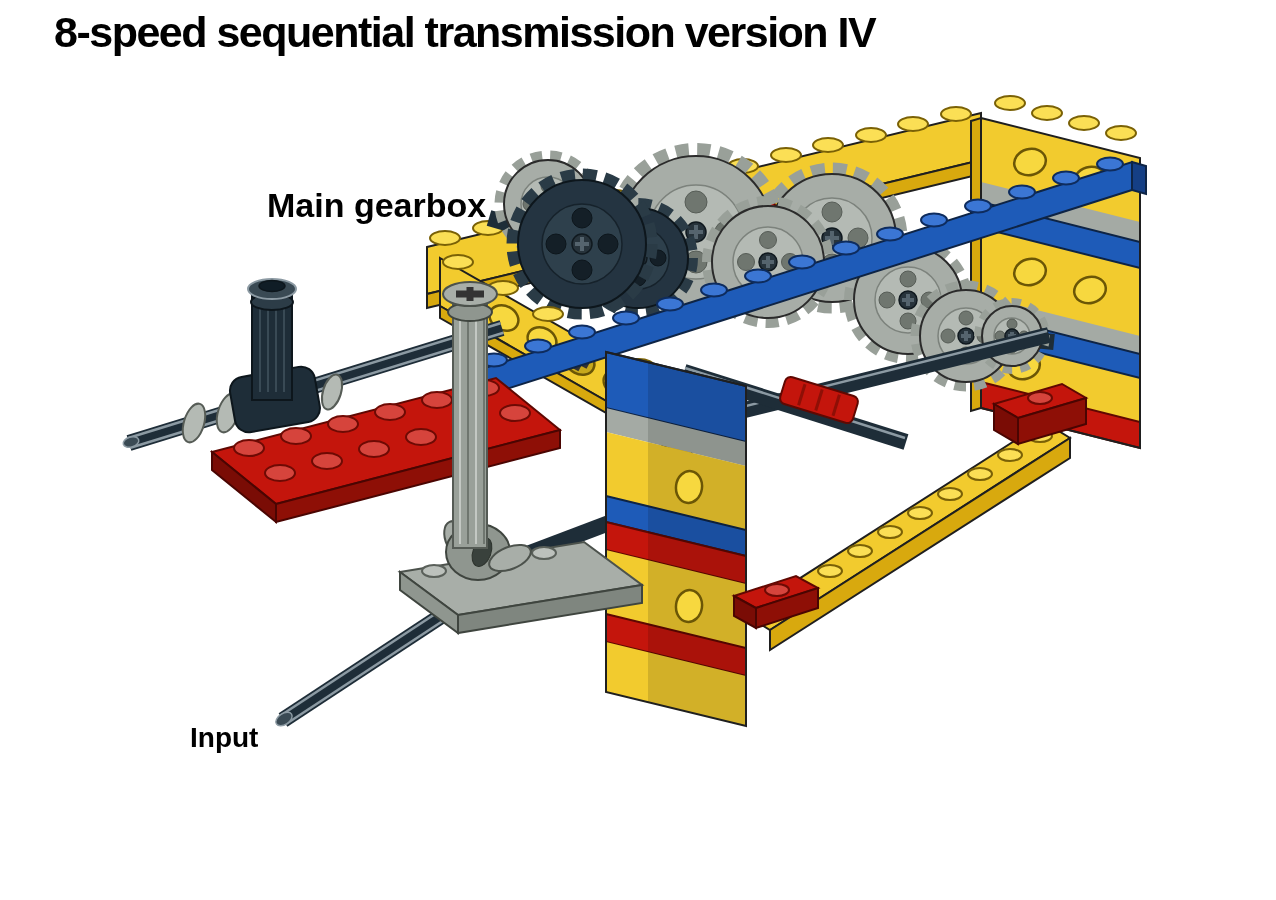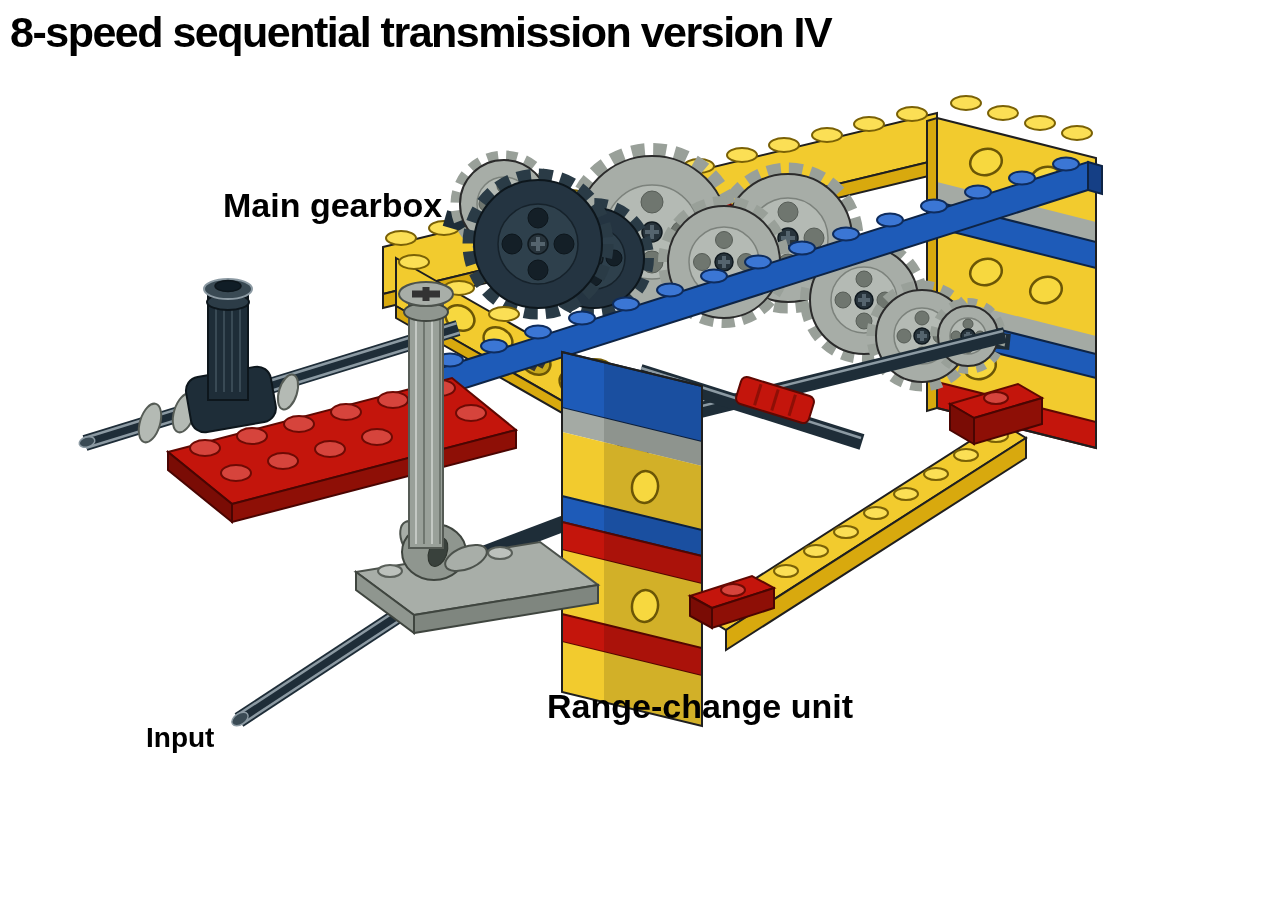--- a/index.html
+++ b/index.html
@@ -1,19 +1,20 @@
 <!DOCTYPE html>
 <html style="--c-background: #FFFFFF; --c-text: #000000; --c-yellow: #F2CB2E; --c-yellow_light: #FBDF55; --c-yellow_dark: #D8A90E; --c-yellow_hole: #F7D83F; --c-blue: #1E5BB8; --c-blue_light: #3B76D4; --c-blue_dark: #153F85; --c-red: #C4150C; --c-red_light: #D6443C; --c-red_dark: #8E0F06; --c-gray: #A4AAA4; --c-gray_dark: #6F766F; --c-dark: #1E2D38;"><head>
 <meta charset="utf-8">
 <style>
   html,body{margin:0;padding:0;background:#fff;}
   .stage{
     position:relative;width:1120px;height:900px;overflow:hidden;
     background:var(--c-background,#ffffff);
     font-family:"Liberation Sans",sans-serif;
+    margin-left:44px;
   }
   .title{
     position:absolute;left:10px;top:8px;
     font-size:43px;font-weight:700;letter-spacing:-1.5px;
     color:var(--c-text,#000);white-space:nowrap;
   }
   .lbl{position:absolute;font-weight:700;color:var(--c-text,#000);white-space:nowrap;}
   #lbl-main{left:223px;top:186px;font-size:34px;}
   #lbl-range{left:547px;top:687px;font-size:34px;}
   #lbl-input{left:146px;top:722px;font-size:28px;}
@@ -418,15 +419,14 @@
       <line x1="424" y1="302" x2="424" y2="544" stroke="#6f766f" stroke-width="2"></line>
       <line class="ridgeG" x1="432" y1="302" x2="432" y2="544"></line>
       <line x1="440" y1="302" x2="440" y2="544" stroke="#6f766f" stroke-width="2"></line>
       <ellipse class="grayf" cx="426" cy="312" rx="22" ry="9"></ellipse>
       <ellipse class="grayl" cx="426" cy="294" rx="27" ry="12"></ellipse>
       <path d="M412,294H440M426,287V301" stroke="#333" stroke-width="7" fill="none"></path>
     </g>
   </svg>
 
   <div class="lbl" id="lbl-main">Main gearbox</div>
-  <div class="lbl" id="lbl-range">Range-change unit</div>
   <div class="lbl" id="lbl-input">Input</div>
 </div>
 
 </body></html>

